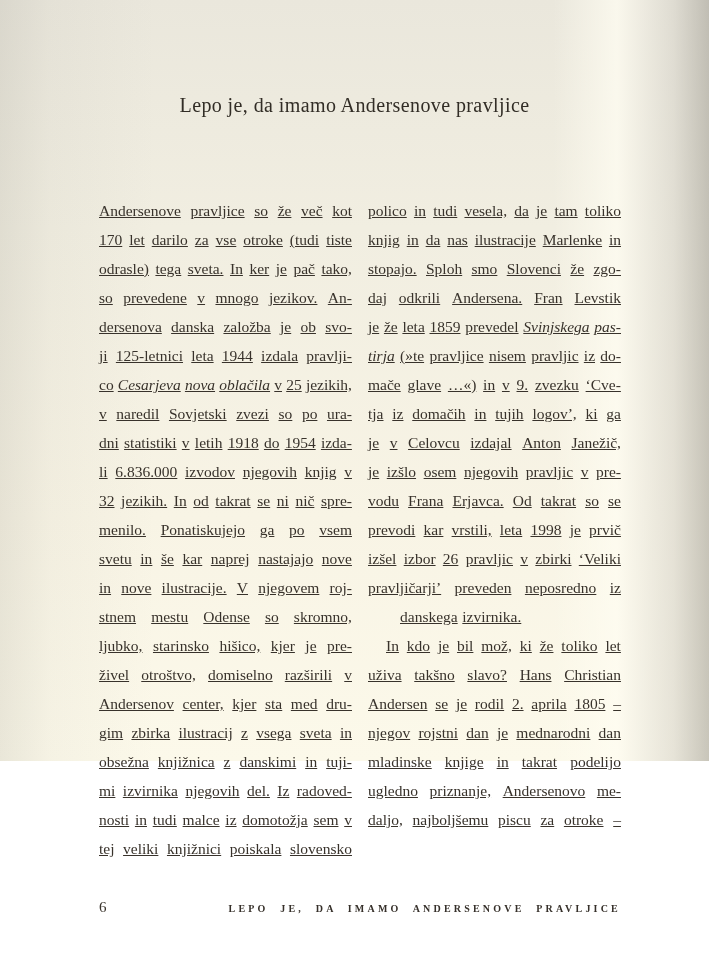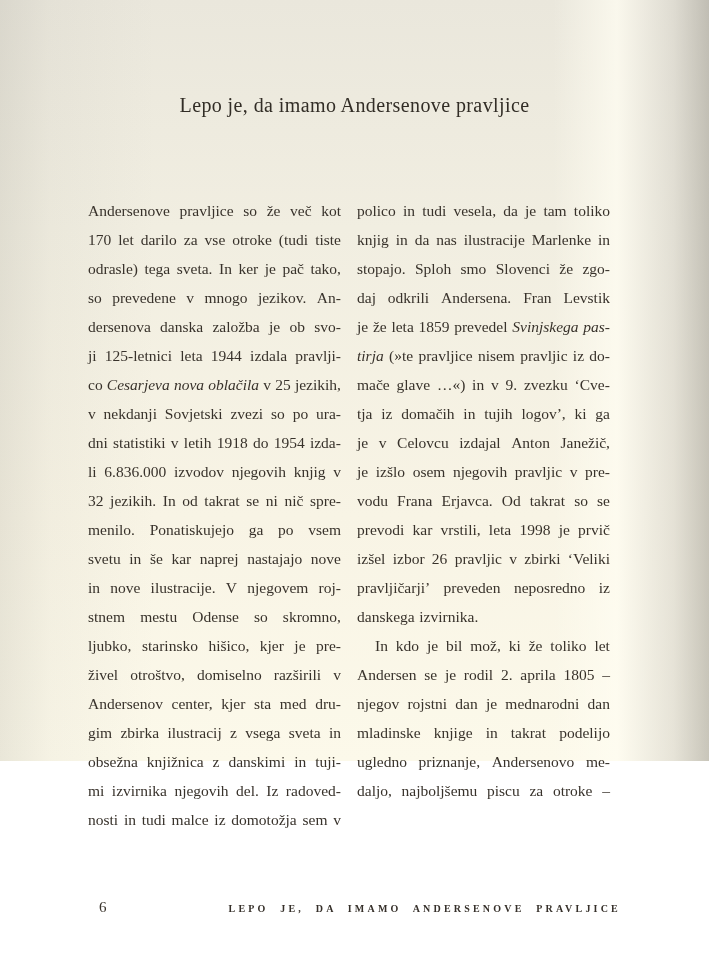--- a/index.html
+++ b/index.html
@@ -6,25 +6,25 @@
   body{width:709px;height:980px;overflow:hidden;
        font-family:"Liberation Serif", serif;}
   .page{position:relative;width:709px;height:761px;
     background:
       linear-gradient(90deg, rgba(120,118,110,0.14) 0%, rgba(120,118,110,0.05) 7%, rgba(0,0,0,0) 22%),
       linear-gradient(90deg, rgba(0,0,0,0) 78%, rgba(255,253,242,0.75) 87%, rgba(213,210,201,0.55) 95%, rgba(158,155,146,0.55) 100%),
       linear-gradient(180deg, #eae7dc 0%, #f1eee1 30%, #f8f4e5 68%, #fcf9ea 100%);
     color:#38322b;}
   .title{position:absolute;top:94px;left:0;width:100%;text-align:center;
     font-size:20px;letter-spacing:0.4px;color:#322d26;}
-  .columns{position:absolute;top:196px;left:88px;width:522px;display:flex;gap:16px;}
+  .columns{position:absolute;top:196px;left:99px;width:522px;display:flex;gap:16px;text-decoration:underline;}
   .col{width:253px;}
   .line{display:flex;justify-content:space-between;align-items:baseline;
     height:29px;line-height:29px;font-size:15.5px;white-space:nowrap;}
-  .line.end{justify-content:flex-start;gap:0.3em;}
+  .line.end{justify-content:flex-start;gap:0.3em;margin-left:32px;}
   .line.indent{padding-left:18px;}
   .w{display:inline-block;}
   .w.it{font-style:italic;}
   .footer{position:absolute;top:899px;left:99px;width:522px;height:20px;
     display:flex;justify-content:space-between;align-items:baseline;}
   .pageno{font-size:15px;color:#3a342c;}
   .running{font-size:10px;font-weight:700;letter-spacing:3.2px;word-spacing:6px;
     color:#36302a;text-transform:uppercase;}
 </style>
 </head>
@@ -91,21 +91,21 @@
           <span class="w">co</span>
           <span class="w it">Cesarjeva</span>
           <span class="w it">nova</span>
           <span class="w it">oblačila</span>
           <span class="w">v</span>
           <span class="w">25</span>
           <span class="w">jezikih,</span>
         </div>
         <div class="line">
           <span class="w">v</span>
-          <span class="w">nekdanji</span>
+          <span class="w">naredil</span>
           <span class="w">Sovjetski</span>
           <span class="w">zvezi</span>
           <span class="w">so</span>
           <span class="w">po</span>
           <span class="w">ura-</span>
         </div>
         <div class="line">
           <span class="w">dni</span>
           <span class="w">statistiki</span>
           <span class="w">v</span>
@@ -216,20 +216,27 @@
         <div class="line">
           <span class="w">nosti</span>
           <span class="w">in</span>
           <span class="w">tudi</span>
           <span class="w">malce</span>
           <span class="w">iz</span>
           <span class="w">domotožja</span>
           <span class="w">sem</span>
           <span class="w">v</span>
         </div>
+        <div class="line">
+          <span class="w">tej</span>
+          <span class="w">veliki</span>
+          <span class="w">knjižnici</span>
+          <span class="w">poiskala</span>
+          <span class="w">slovensko</span>
+        </div>
       </div>
     <div class="col">
         <div class="line">
           <span class="w">polico</span>
           <span class="w">in</span>
           <span class="w">tudi</span>
           <span class="w">vesela,</span>
           <span class="w">da</span>
           <span class="w">je</span>
           <span class="w">tam</span>
@@ -354,20 +361,27 @@
         <div class="line indent">
           <span class="w">In</span>
           <span class="w">kdo</span>
           <span class="w">je</span>
           <span class="w">bil</span>
           <span class="w">mož,</span>
           <span class="w">ki</span>
           <span class="w">že</span>
           <span class="w">toliko</span>
           <span class="w">let</span>
+        </div>
+        <div class="line">
+          <span class="w">uživa</span>
+          <span class="w">takšno</span>
+          <span class="w">slavo?</span>
+          <span class="w">Hans</span>
+          <span class="w">Christian</span>
         </div>
         <div class="line">
           <span class="w">Andersen</span>
           <span class="w">se</span>
           <span class="w">je</span>
           <span class="w">rodil</span>
           <span class="w">2.</span>
           <span class="w">aprila</span>
           <span class="w">1805</span>
           <span class="w">–</span>

